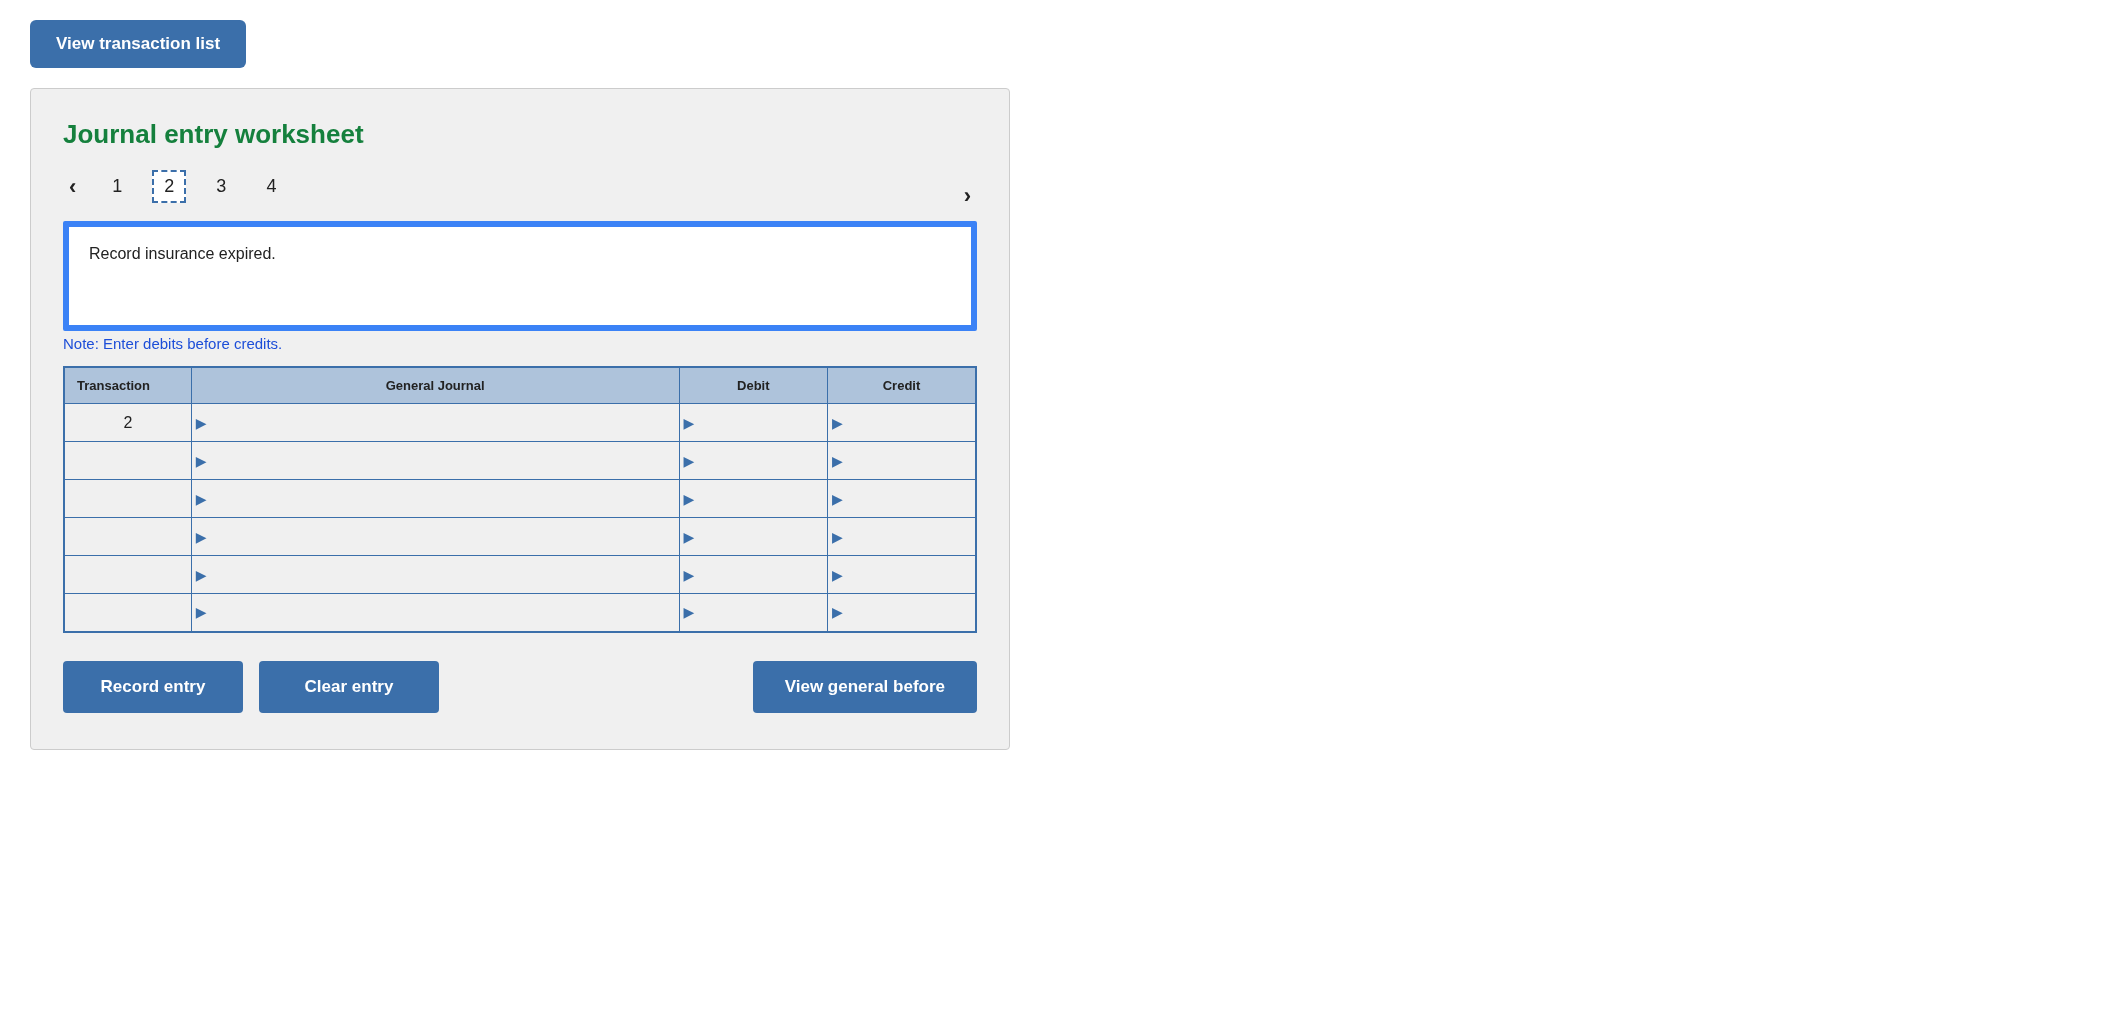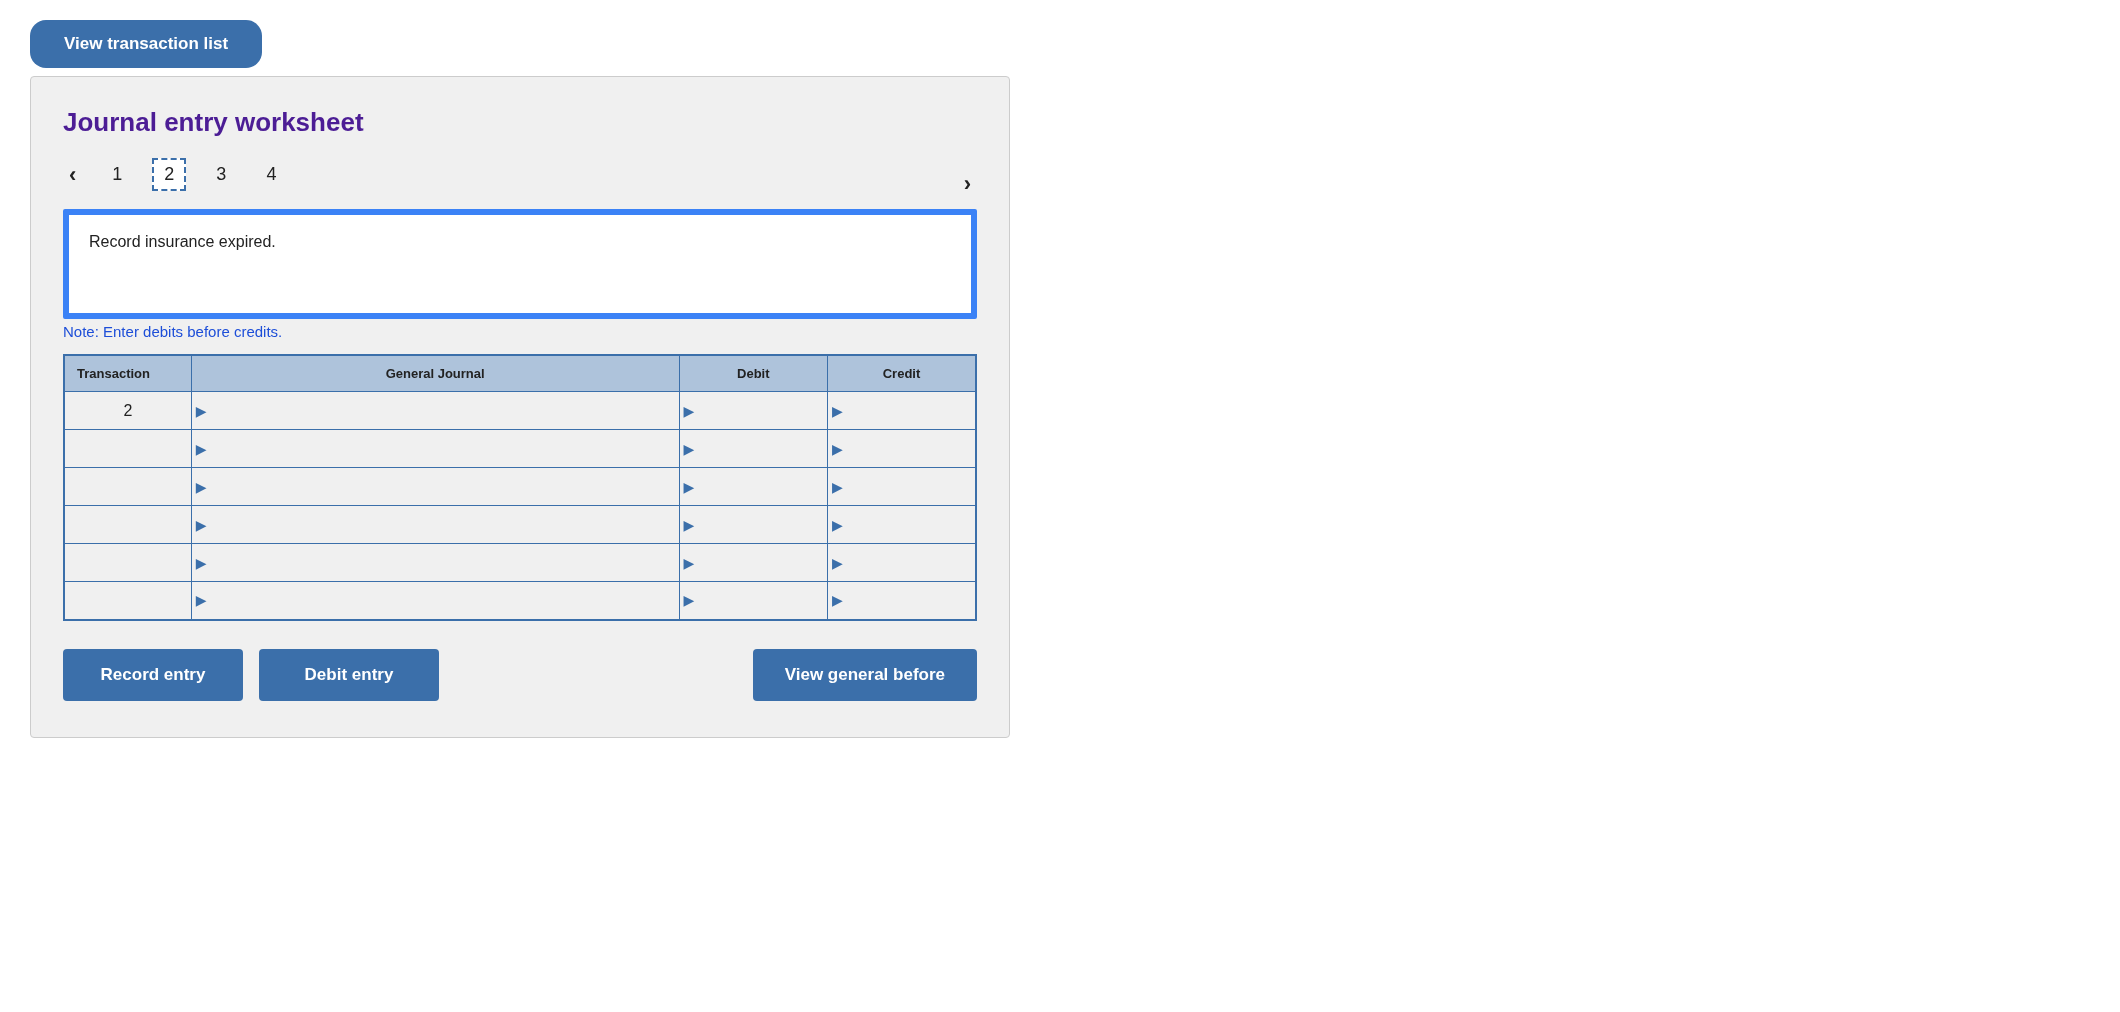--- a/index.html
+++ b/index.html
@@ -13,41 +13,41 @@
       font-family: Arial, sans-serif;
       font-size: 16px;
       color: #222;
       padding: 20px 30px;
     }
 
     .view-transaction-btn {
       background: #3b6faa;
       color: #fff;
       border: none;
-      border-radius: 16px;
-      padding: 14px 34px;
+      border-radius: 6px;
+      padding: 14px 26px;
       font-size: 17px;
       font-weight: bold;
       cursor: pointer;
-      margin-bottom: 8px;
+      margin-bottom: 20px;
     }
 
     .worksheet-container {
       background: #f0f0f0;
       border: 1px solid #ccc;
       border-radius: 4px;
       padding: 30px 32px 36px 32px;
       max-width: 980px;
     }
 
     .worksheet-title {
       font-size: 26px;
       font-weight: bold;
       margin-bottom: 20px;
-      color: #4c1d95;
+      color: #15803d;
     }
 
     .pagination {
       display: flex;
       align-items: center;
       gap: 20px;
       margin-bottom: 18px;
     }
 
     .pagination-arrow {
@@ -344,21 +344,21 @@
               <span class="cell-arrow">▶</span>
               <input class="cell-input" type="text" style="">
             </div>
           </td>
         </tr>
       </tbody>
   </table>
 
   <div class="buttons-row">
     <button class="btn-action">Record entry</button>
-    <button class="btn-action">Debit entry</button>
+    <button class="btn-action">Clear entry</button>
     <div class="btn-spacer"></div>
     <button class="btn-action">View general before</button>
   </div>
 
 </div>
 
 
 
 
 </body></html>

